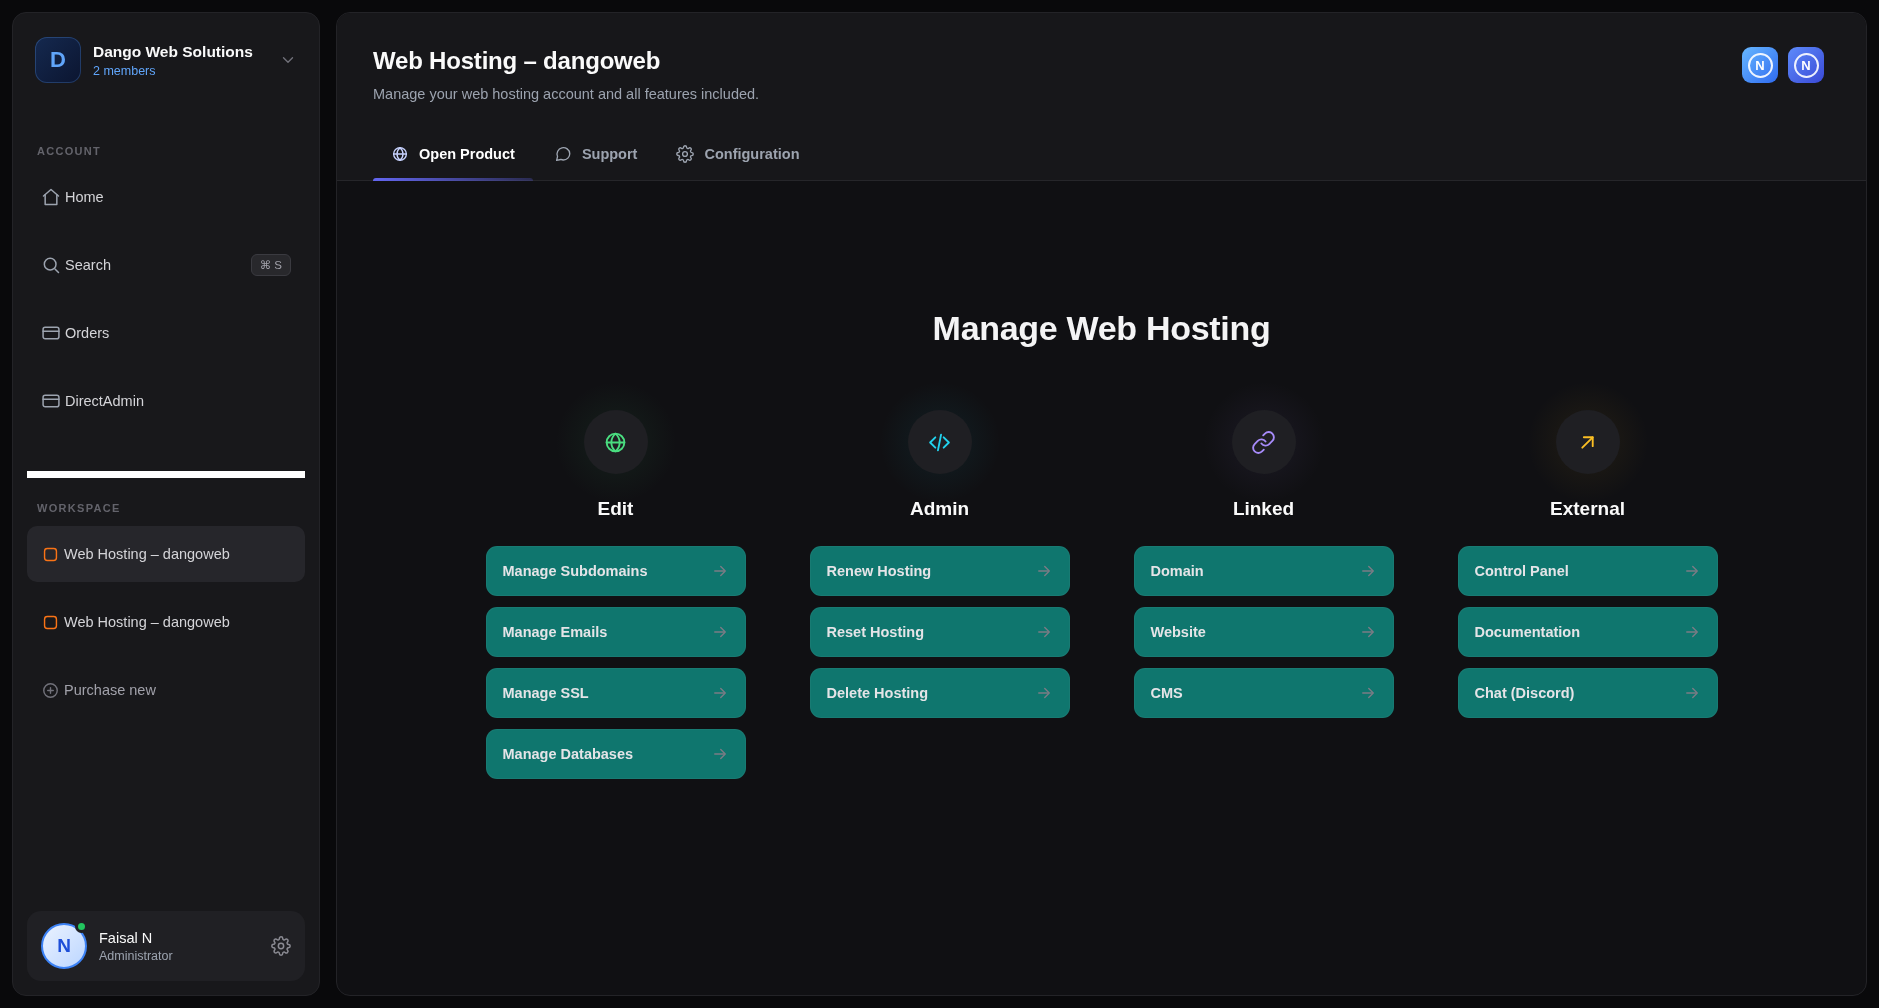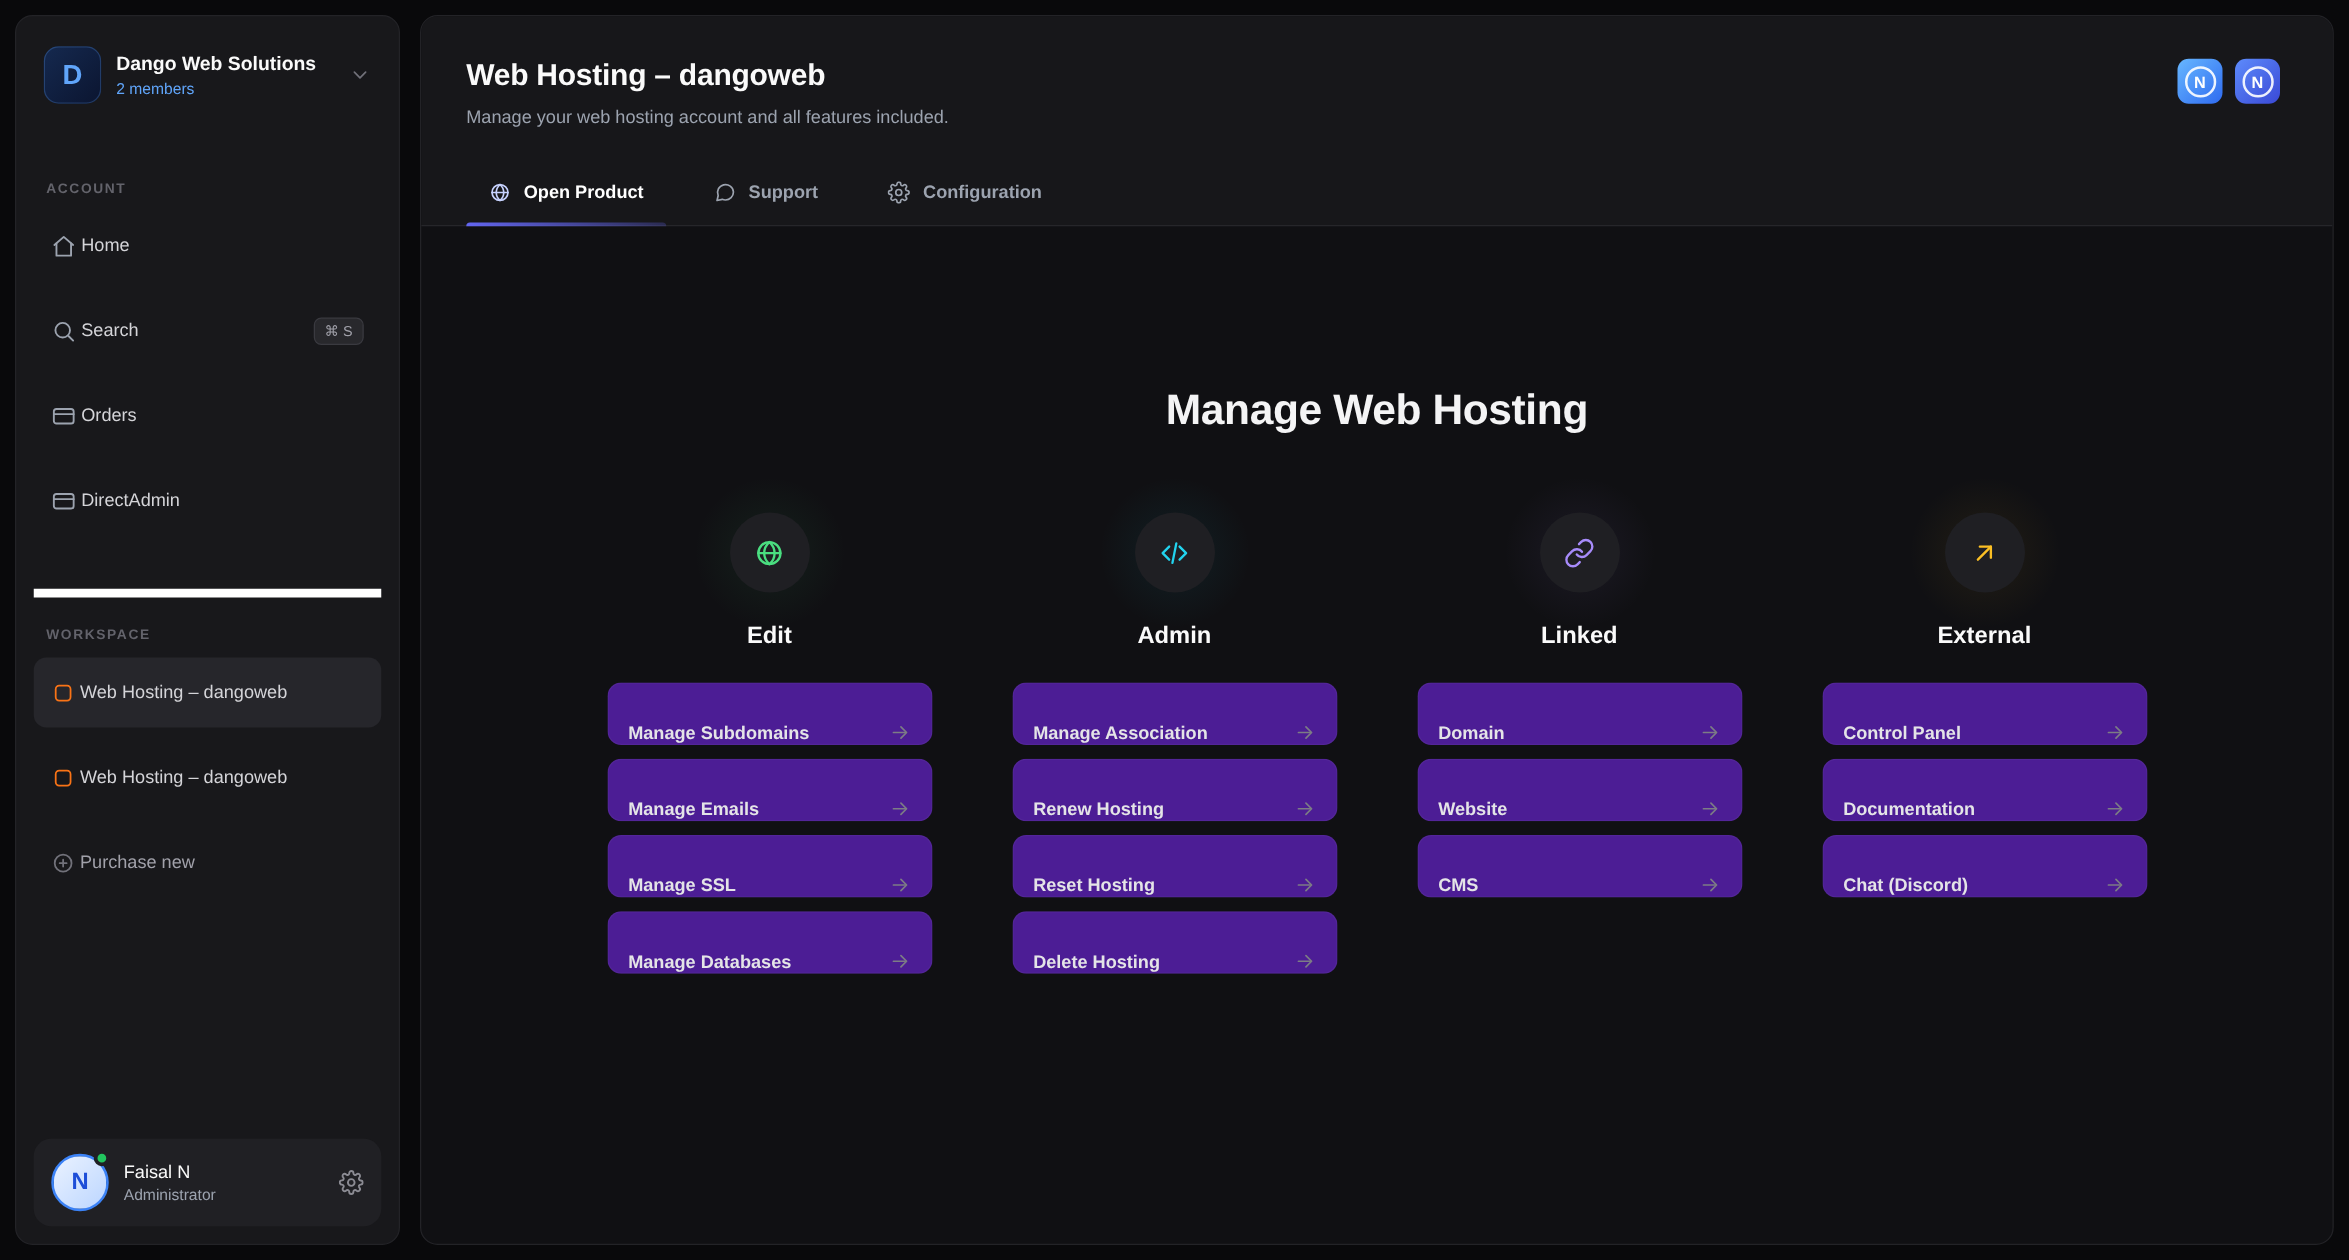--- a/index.html
+++ b/index.html
@@ -109,21 +109,21 @@
     display:grid; place-items:center; cursor:pointer;
   }
   .app-icon.a1 { background:linear-gradient(135deg,#67b7ff,#2f6bf0); }
   .app-icon.a2 { background:linear-gradient(135deg,#5d8bfb,#3a49d6); }
   .app-icon .ring {
     width:25px; height:25px; border-radius:50%;
     border:2px solid rgba(255,255,255,.9);
     display:grid; place-items:center;
     color:#fff; font-weight:800; font-size:13px;
   }
-  .tabs { display:flex; gap:20px; margin-top:28px; }
+  .tabs { display:flex; gap:3px; margin-top:28px; }
   .tab {
     display:flex; align-items:center; gap:10px;
     padding:15px 18px 17px;
     font-size:14.5px; font-weight:600; color:#9ca3af;
     position:relative; cursor:pointer;
   }
   .tab .ticon { width:18px; height:18px; }
   .tab.active { color:#ffffff; }
   .tab.active .ticon { color:#c7d2fe; }
   .tab.active::after {
@@ -153,24 +153,24 @@
   }
   .col-icon {
     position:relative; width:64px; height:64px; border-radius:50%;
     background:#1f1f23; display:grid; place-items:center;
   }
   .col-icon svg { width:25px; height:25px; }
   .col-title { margin-top:24px; font-size:19px; font-weight:700; color:#fafafa; }
   .col-actions { margin-top:26px; width:100%; display:flex; flex-direction:column; gap:11px; }
   .action {
     width:100%; height:50px;
-    background:#4c1d95;
+    background:#0f766e;
     border:1px solid rgba(255,255,255,.04);
     border-radius:11px;
-    display:flex; align-items:flex-end; justify-content:space-between;
+    display:flex; align-items:center; justify-content:space-between;
     padding:0 16px;
     color:#e4e4e7; font-size:14.5px; font-weight:600;
     font-family:inherit; cursor:pointer;
   }
   .action .arrow { width:18px; height:18px; color:#7c7c85; }
 </style>
 </head>
 <body>
 
 <aside class="sidebar">
@@ -361,27 +361,20 @@
               <svg class="ic" viewBox="0 0 24 24">
                 <path d="m8 7-5 5 5 5"></path>
                 <path d="m16 7 5 5-5 5"></path>
                 <path d="m13.5 4.5-3 15"></path>
               </svg>
             </div>
         </div>
         <div class="col-title">Admin</div>
         <div class="col-actions">
           <button class="action">
-            <span>Manage Association</span>
-            <svg class="ic arrow" viewBox="0 0 24 24">
-                <path d="M5 12h13"></path>
-                <path d="m13 6 6 6-6 6"></path>
-              </svg>
-          </button>
-          <button class="action">
             <span>Renew Hosting</span>
             <svg class="ic arrow" viewBox="0 0 24 24">
                 <path d="M5 12h13"></path>
                 <path d="m13 6 6 6-6 6"></path>
               </svg>
           </button>
           <button class="action">
             <span>Reset Hosting</span>
             <svg class="ic arrow" viewBox="0 0 24 24">
                 <path d="M5 12h13"></path>

